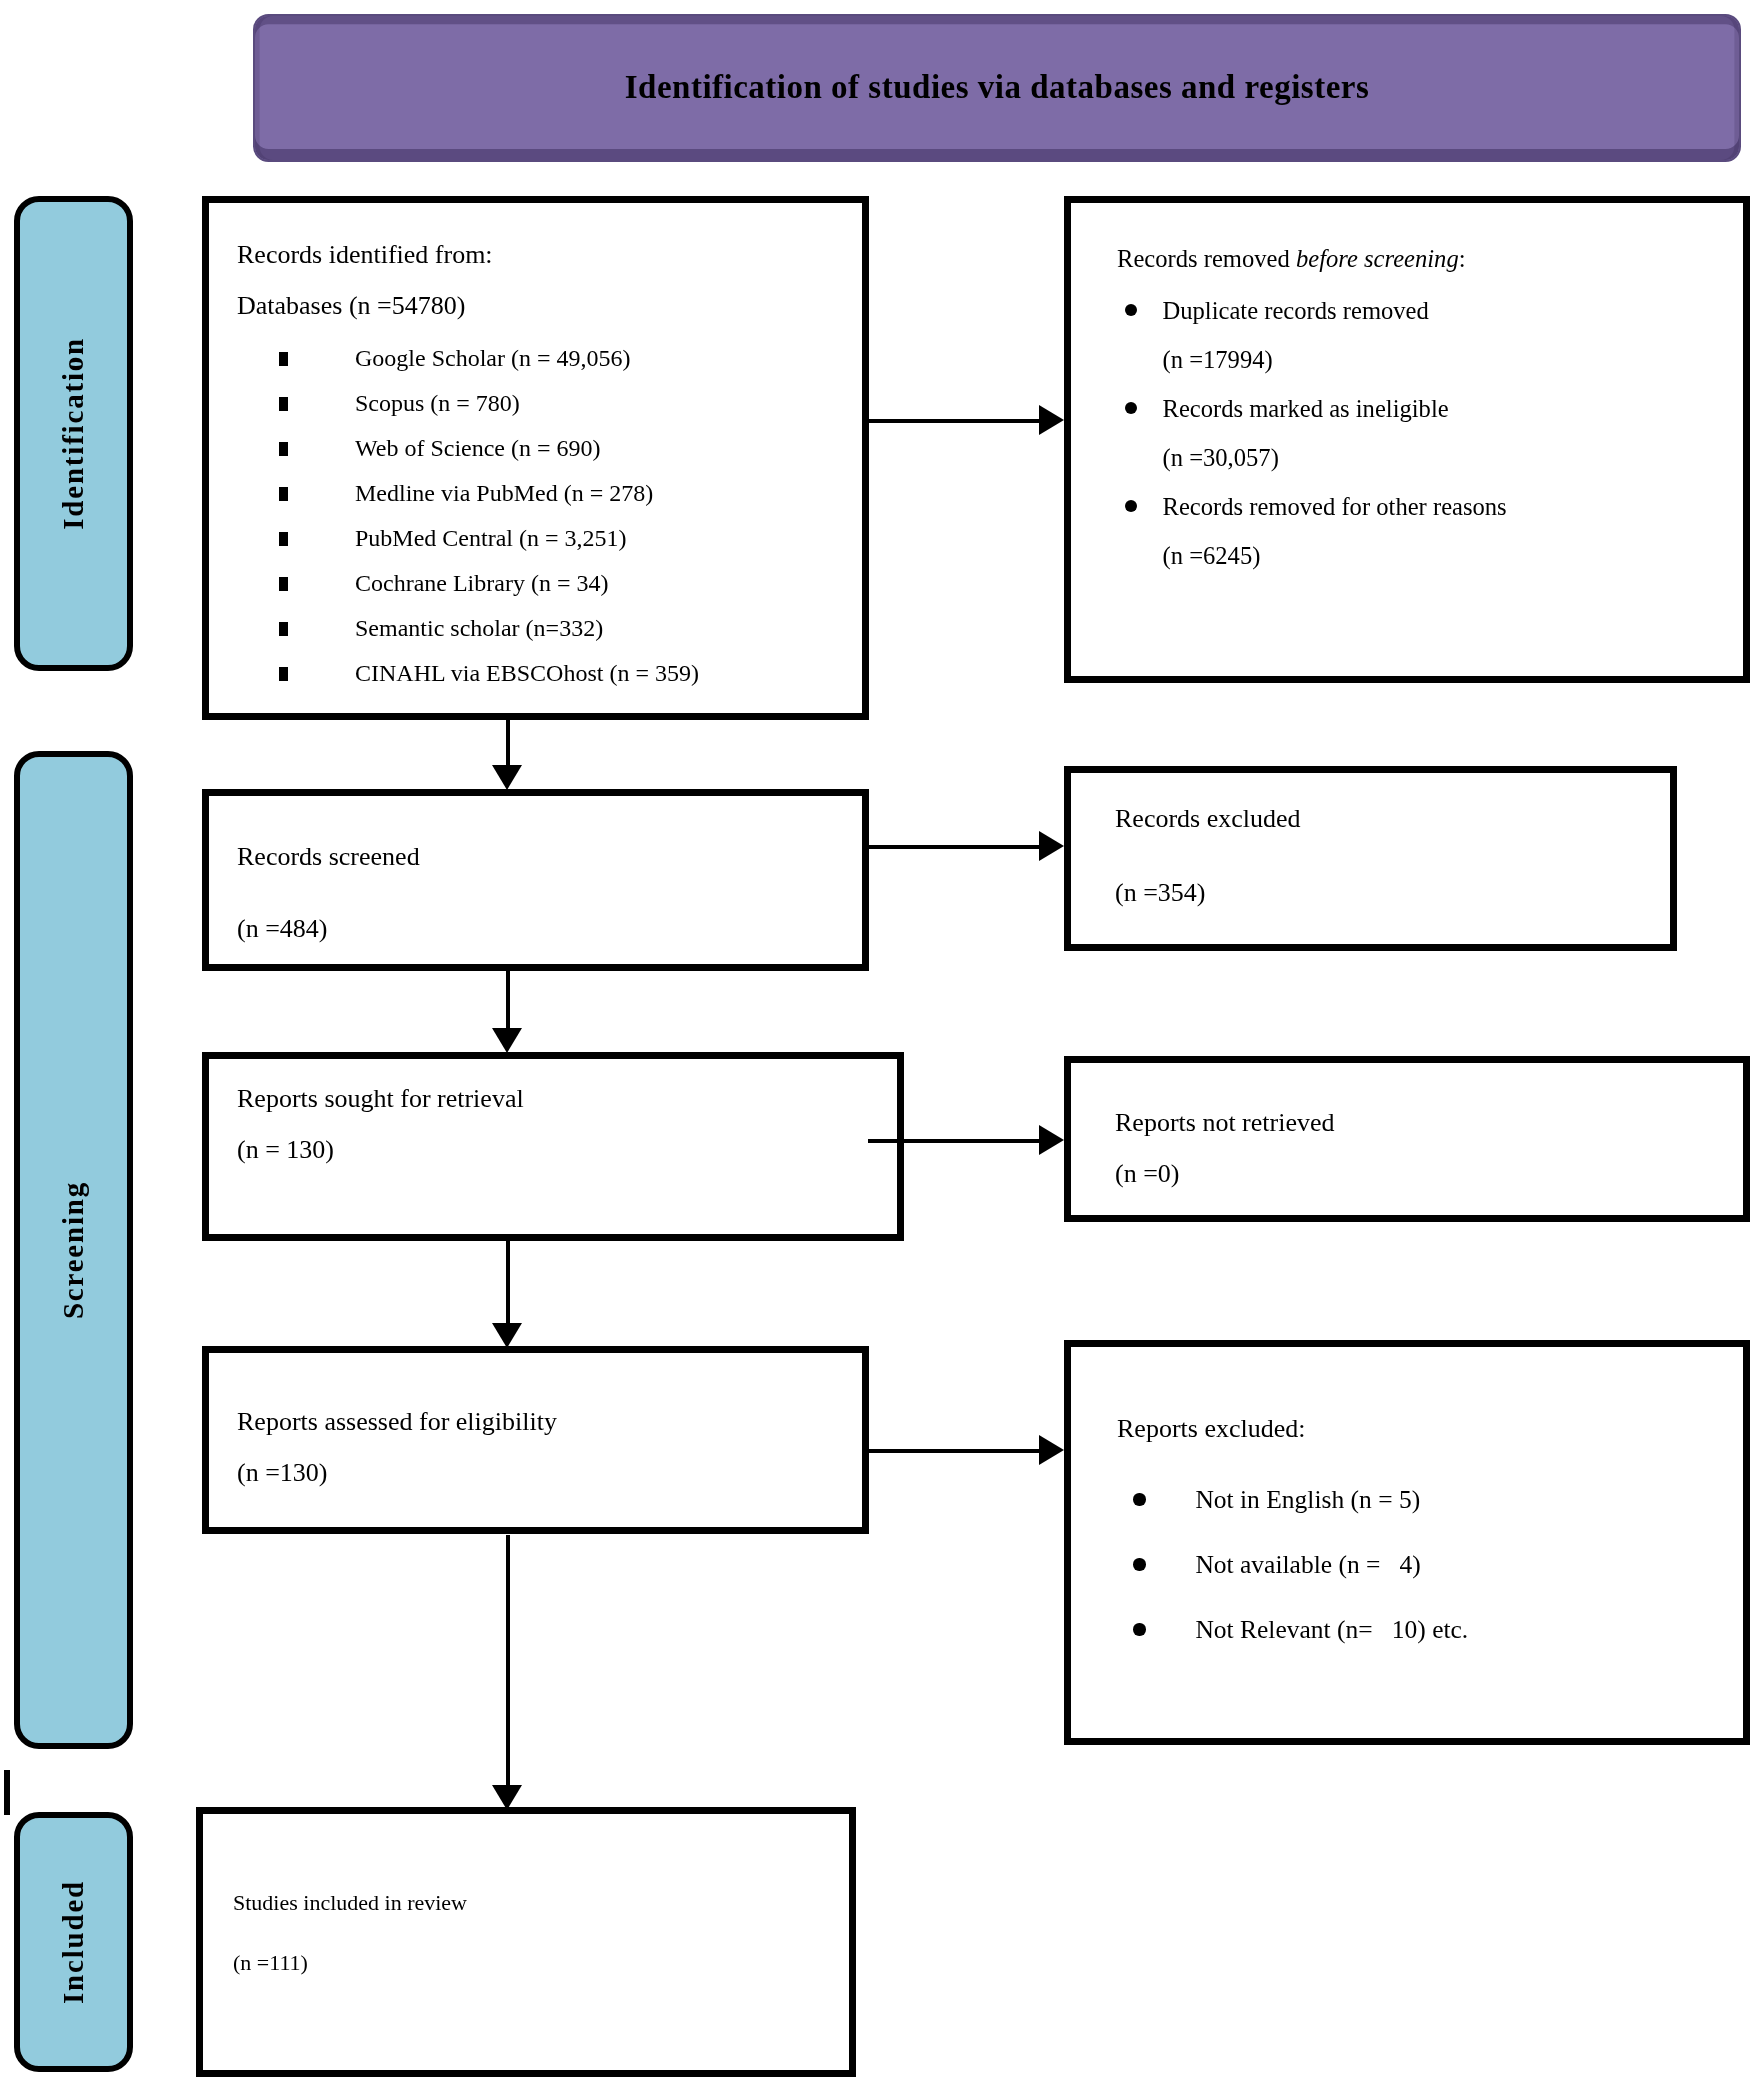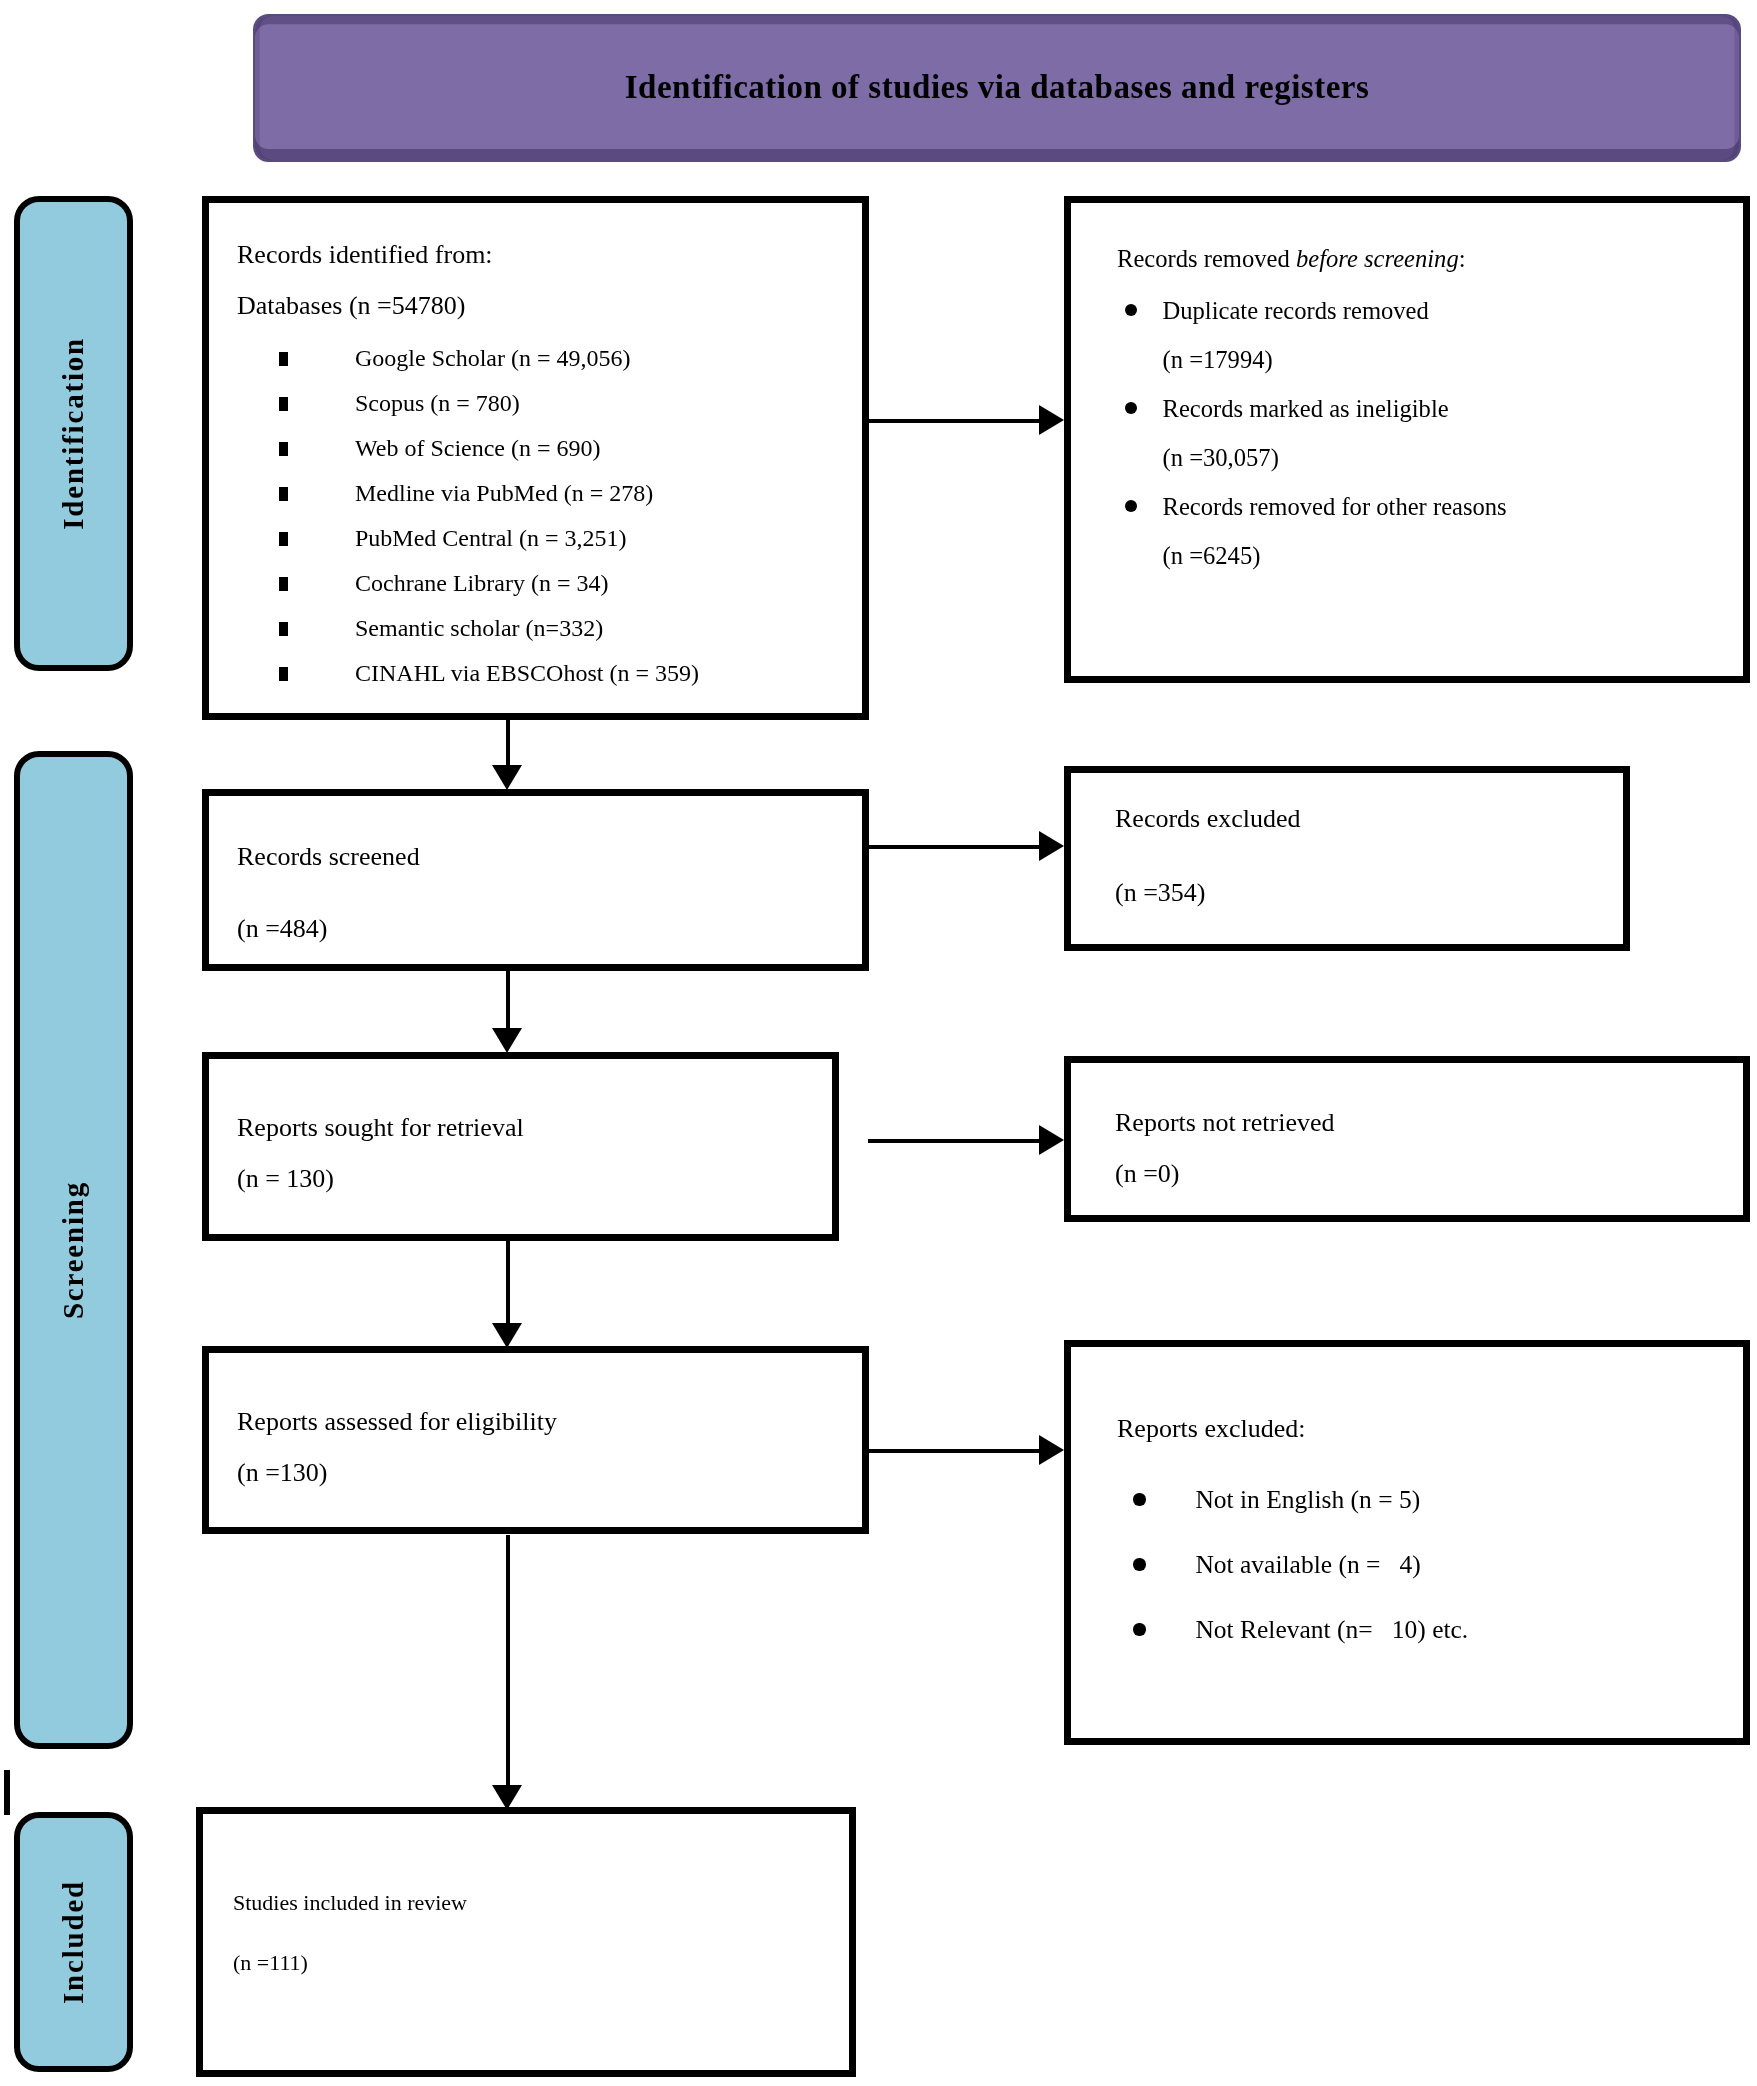--- a/index.html
+++ b/index.html
@@ -91,24 +91,24 @@
     content: "";
     position: absolute;
     left: 2.7px; top: 18px;
     width: 12.3px; height: 12.3px;
     border-radius: 50%;
     background: #000000;
   }
 
   #box-screened { left: 202px; top: 789px; width: 667px; height: 182px;
     padding: 46px 9px 12px 28px; display: flex; flex-direction: column; gap: 42px; font-size: 26px; }
-  #box-records-excluded { left: 1064px; top: 766px; width: 566px; height: 185px;
+  #box-records-excluded { left: 1064px; top: 766px; width: 613px; height: 185px;
     padding: 31px 9px 0 44px; display: flex; flex-direction: column; gap: 44px; font-size: 26px; }
-  #box-sought { left: 202px; top: 1052px; width: 637px; height: 189px;
-    padding: 13.7px 9px 0 28px; display: flex; flex-direction: column; justify-content: center; font-size: 26px; line-height: 51px; }
+  #box-sought { left: 202px; top: 1052px; width: 702px; height: 189px;
+    padding: 13.7px 9px 0 28px; display: flex; flex-direction: column; font-size: 26px; line-height: 51px; }
   #box-not-retrieved { left: 1064px; top: 1056px; width: 686px; height: 166px;
     padding: 18px 9px 0 44px; display: flex; flex-direction: column; justify-content: center; font-size: 26px; line-height: 51px; }
   #box-assessed { left: 202px; top: 1346px; width: 667px; height: 188px;
     padding: 13.7px 9px 0 28px; display: flex; flex-direction: column; justify-content: center; font-size: 26px; line-height: 51px; }
 
   #box-reports-excluded { left: 1064px; top: 1340px; width: 686px; height: 405px; padding: 54px 13.7px 0 46px; }
   #box-reports-excluded .t { font-size: 26px; line-height: 55px; }
   ul.rx { list-style: none; margin: 11px 0 0 0; padding: 0 0 0 16.4px; }
   ul.rx li {
     position: relative;

